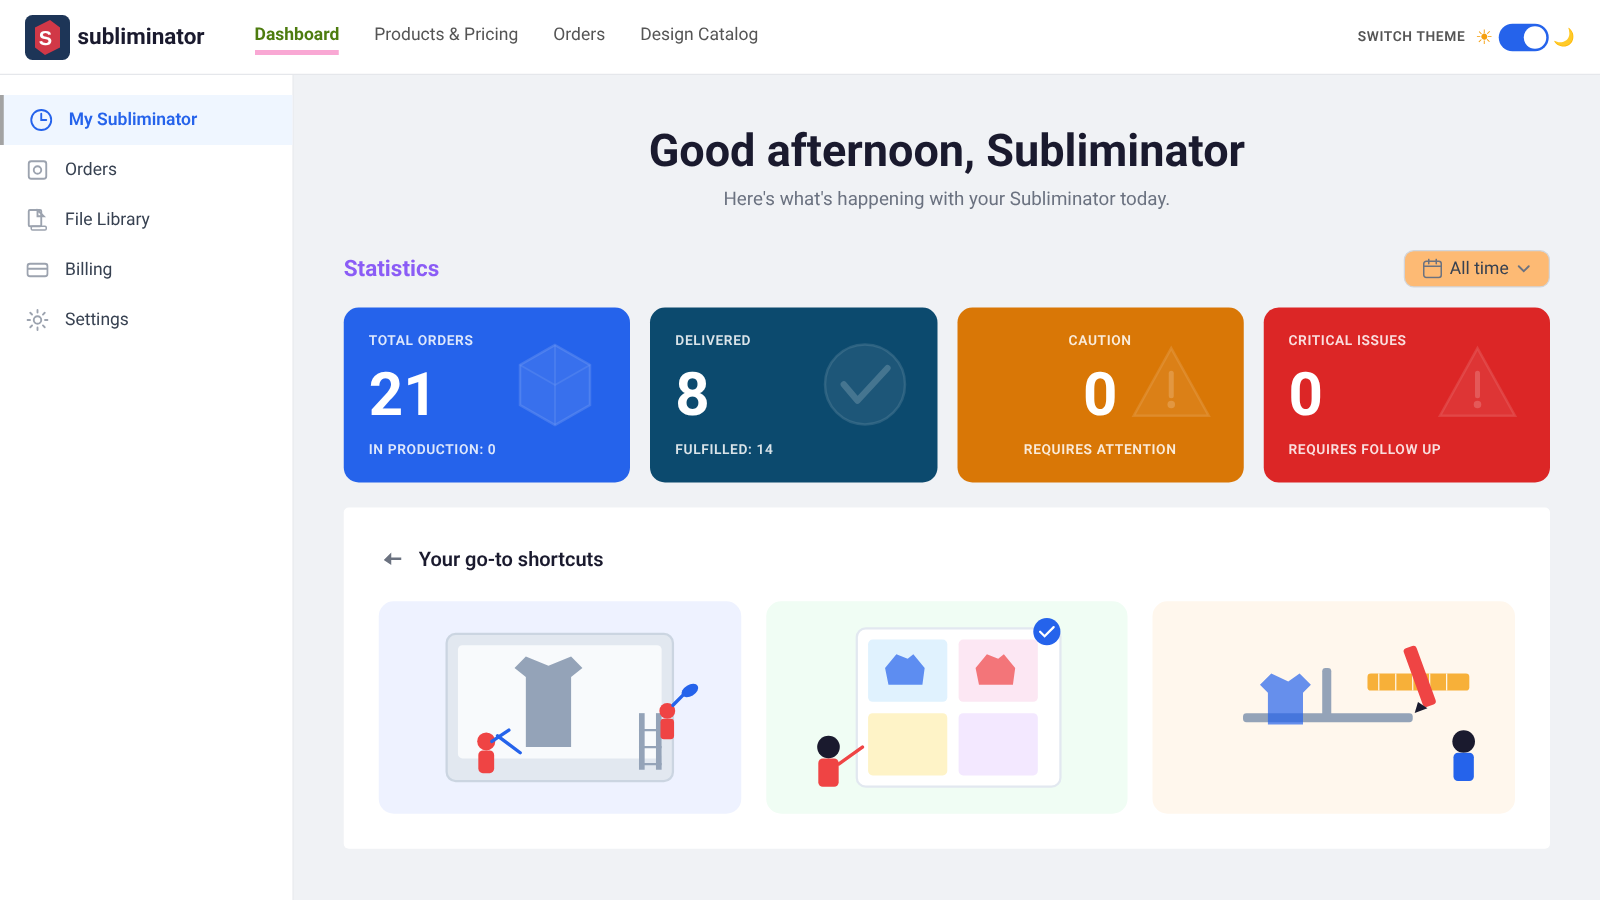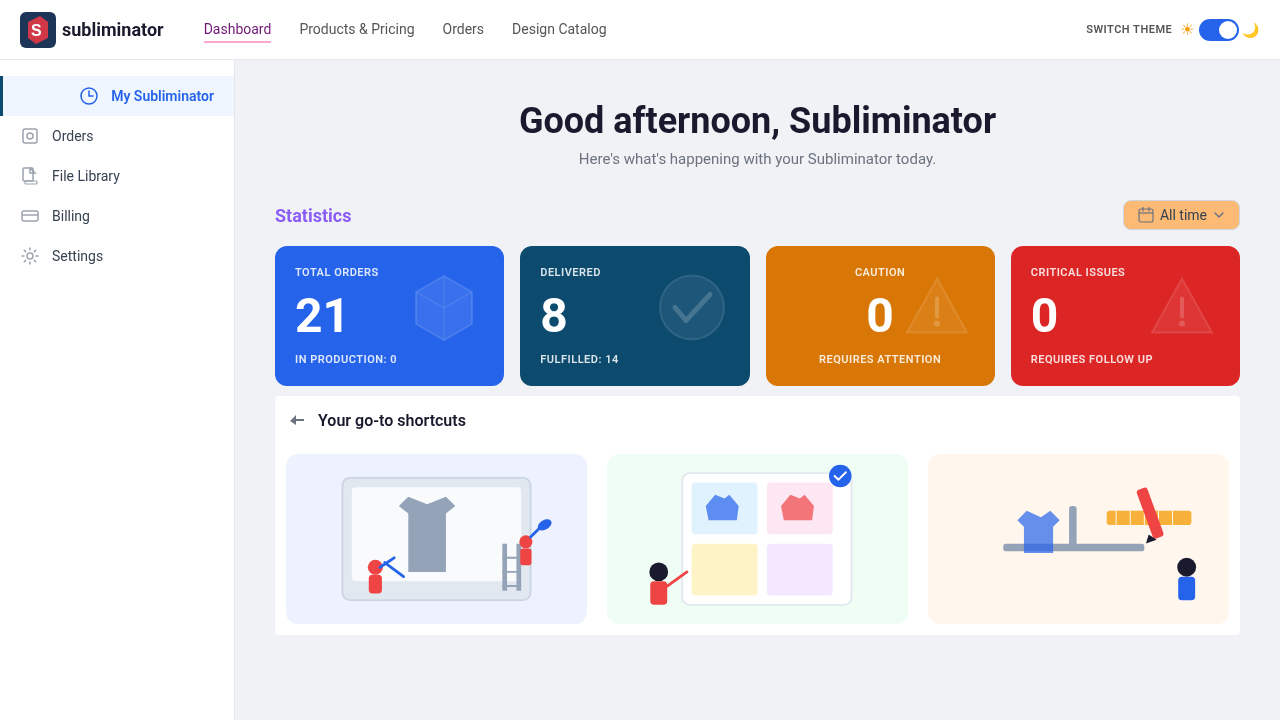--- a/index.html
+++ b/index.html
@@ -8,21 +8,21 @@
     
     .topnav {
       display: flex; align-items: center; background: #fff;
       height: 60px; padding: 0 20px; border-bottom: 1px solid #e5e7eb;
       position: relative; z-index: 10;
     }
     .logo-area { display: flex; align-items: center; gap: 6px; margin-right: 40px; }
     .logo-text { font-weight: 700; font-size: 18px; color: #1a1a2e; }
     .nav-links { display: flex; gap: 28px; flex: 1; }
     .nav-link { text-decoration: none; font-size: 14px; color: #555; padding: 4px 0; }
-    .nav-link.active { color: #701a75; border-bottom: 2px solid #f9a8d4; font-weight: 400; }
+    .nav-link.active { color: #4d7c0f; border-bottom: 4px solid #f9a8d4; font-weight: 700; }
     .theme-area { display: flex; align-items: center; gap: 8px; }
     .theme-label { font-size: 11px; font-weight: 600; color: #555; letter-spacing: 0.5px; margin-left: 16px; }
     .theme-icons { display: flex; align-items: center; gap: 4px; }
     .sun-icon { font-size: 16px; color: #f59e0b; }
     .moon-icon { font-size: 14px; color: #94a3b8; }
     .toggle-switch {
       width: 40px; height: 22px; background: #2563eb; border-radius: 11px;
       position: relative; cursor: pointer;
     }
     .toggle-knob {
@@ -42,63 +42,62 @@
       position: absolute; top: 12px; right: 14px; cursor: pointer;
       font-size: 16px; color: #9ca3af; font-weight: 300;
     }
     .sidebar-item {
       display: flex; align-items: center; gap: 12px;
       padding: 10px 20px; cursor: pointer; font-size: 14px; color: #374151;
       position: relative;
     }
     .sidebar-item.active {
       color: #2563eb; background: #eff6ff;
-      border-left: 3px solid #0c4a6e;
-      justify-content: flex-end;
+      border-left: 3px solid #a3a3a3;
     }
     .sidebar-item.active .si-label { color: #2563eb; font-weight: 600; }
     .si-icon { width: 20px; height: 20px; display: flex; align-items: center; justify-content: center; flex-shrink: 0; }
     .si-label { font-size: 14px; }
 
     
     .main { flex: 1; overflow-y: auto; padding: 40px 40px 20px; background: #f0f2f5; }
 
     .greeting-section { text-align: center; margin-bottom: 32px; }
     .greeting-title { font-size: 36px; font-weight: 700; color: #1a1a2e; margin-bottom: 8px; }
     .greeting-sub { font-size: 15px; color: #6b7280; }
 
     .stats-header { display: flex; justify-content: space-between; align-items: center; margin-bottom: 16px; }
     .stats-title { font-size: 18px; font-weight: 700; color: #8b5cf6; }
     .time-filter {
       display: flex; align-items: center; gap: 6px;
       background: #fdba74; border: 1px solid #d1d5db; border-radius: 8px;
       padding: 6px 14px; font-size: 14px; color: #374151; cursor: pointer;
     }
 
-    .stats-cards { display: grid; grid-template-columns: repeat(4, 1fr); gap: 16px; margin-bottom: 10px; }
+    .stats-cards { display: grid; grid-template-columns: repeat(4, 1fr); gap: 16px; margin-bottom: 20px; }
     .stat-card {
       border-radius: 12px; padding: 20px; position: relative; overflow: hidden; min-height: 140px;
       display: flex; flex-direction: column; justify-content: space-between;
     }
     .stat-card.blue { background: #2563eb; }
     .stat-card.green { background: #0c4a6e; }
     .stat-card.yellow { background: #d97706; text-align: center; }
     .stat-card.red { background: #dc2626; }
 
     .card-label { font-size: 11px; font-weight: 600; color: rgba(255,255,255,0.85); letter-spacing: 0.5px; text-transform: uppercase; }
     .card-number { font-size: 48px; font-weight: 700; color: #fff; line-height: 1; margin: 8px 0; }
     .card-sub { font-size: 11px; font-weight: 600; color: rgba(255,255,255,0.85); letter-spacing: 0.5px; text-transform: uppercase; }
     .card-icon {
       position: absolute; right: 20px; top: 50%; transform: translateY(-50%);
       opacity: 0.35; font-size: 64px;
     }
 
     
     .shortcuts-section {
-      background: #fff; border-radius: 4px; padding: 11px;
+      background: #fff; border-radius: 4px; padding: 28px;
     }
     .shortcuts-header { display: flex; align-items: center; gap: 10px; margin-bottom: 20px; }
     .shortcuts-icon { font-size: 20px; color: #6b7280; }
     .shortcuts-title { font-size: 16px; font-weight: 600; color: #1a1a2e; }
 
     .shortcuts-grid { display: grid; grid-template-columns: repeat(3, 1fr); gap: 20px; }
     .shortcut-card {
       border-radius: 12px; overflow: hidden; background: #f8fafc;
       height: 170px; display: flex; align-items: center; justify-content: center;
     }

